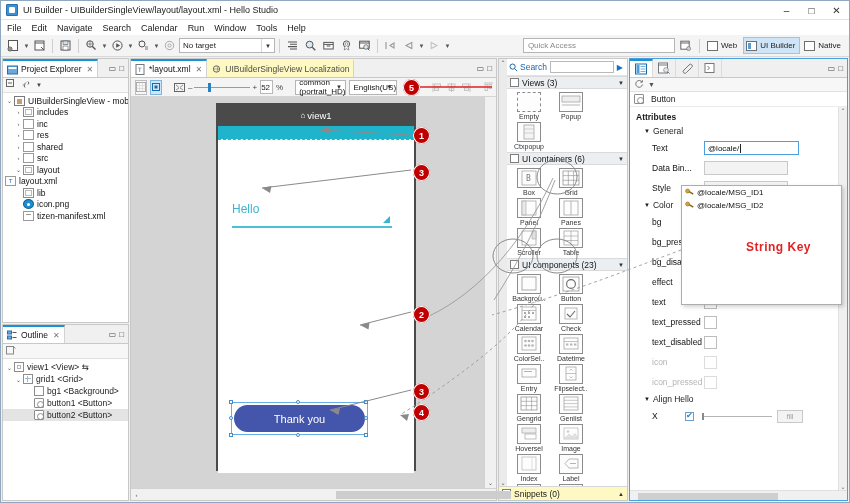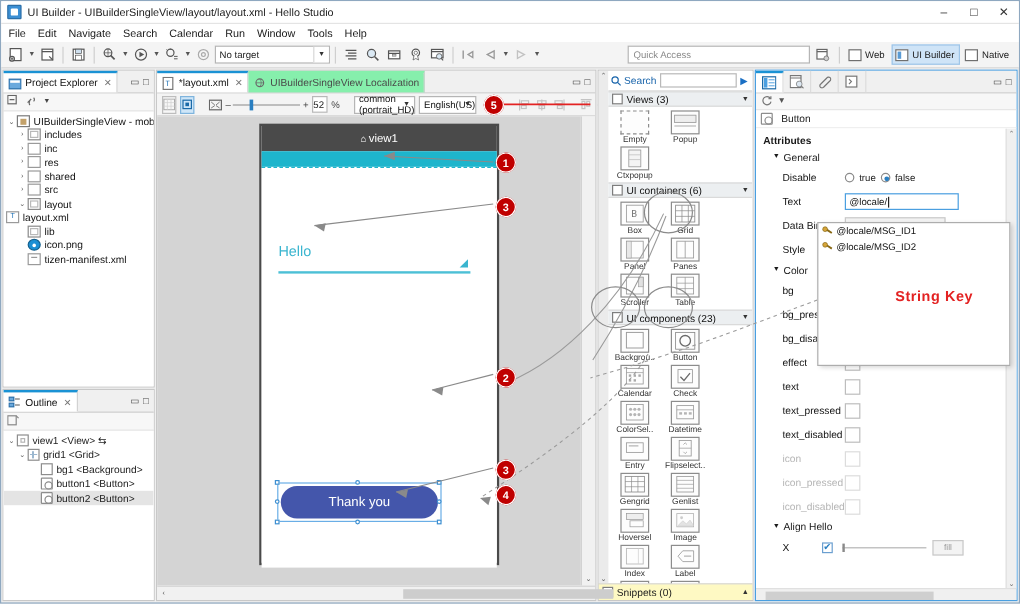--- a/index.html
+++ b/index.html
@@ -94,21 +94,21 @@
   .view { background:#fcfcfc; border:1px solid #c8c8c8; display:flex; flex-direction:column; min-height:0;}
   .view-tabrow {
     height:19px; background:#f0f0f0; display:flex; align-items:stretch; flex:none;
     border-bottom:1px solid #c8c8c8;
   }
   .vtab {
     display:flex; align-items:center; gap:3px; padding:0 4px;
     font-size:8.5px; background:#fff; border-top:2px solid #1a92d4;
     border-right:1px solid #d2d2d2; color:#111; white-space:nowrap;
   }
-  .vtab.inactive{ background:#86efac; border-top:2px solid transparent; color:#4a4a4a; }
+  .vtab.inactive{ background:#fef9c3; border-top:2px solid transparent; color:#4a4a4a; }
   .vtab .x { font-size:8px; color:#777; margin-left:2px; }
   .vtab-icon{ width:11px; height:11px; flex:none; }
   .viewbtns { margin-left:auto; display:flex; align-items:center; gap:3px; padding:0 4px; }
   .vbtn { font-size:8px; color:#444; }
   .view-toolbar {
     height:15px; background:#f7f7f7; border-bottom:1px solid #e0e0e0;
     display:flex; align-items:center; padding:0 3px; gap:4px; flex:none;
   }
   .view-body { flex:1; overflow:hidden; background:#fff; position:relative; }
 
@@ -1119,29 +1119,20 @@
         </div>
         <div class="prop-body">
           <div class="prop-inner">
             <div class="prop-sec">Attributes</div>
             <div class="prop-sub">
               <span class="c">▼</span>
               <span>General</span>
             </div>
 
             <div class="prow">
-              <span class="plab">Disable</span>
-              <span class="radio-wrap">
-                <span class="radio"></span>
-                <span class="radio-lab">true</span>
-                <span class="radio on"></span>
-                <span class="radio-lab">false</span>
-              </span>
-            </div>
-            <div class="prow">
               <span class="plab">Text</span>
               <span class="pinput focus" style="width:95px;">
                 <span>@locale/</span>
                 <i class="caretbar"></i>
               </span>
             </div>
             <div class="prow">
               <span class="plab">Data Bin...</span>
               <span class="pinput"></span>
             </div>
@@ -1181,24 +1172,20 @@
             <div class="prow">
               <span class="plab">text_disabled</span>
               <span class="swatch"></span>
             </div>
             <div class="prow">
               <span class="plab dim">icon</span>
               <span class="swatch dim"></span>
             </div>
             <div class="prow">
               <span class="plab dim">icon_pressed</span>
-              <span class="swatch dim"></span>
-            </div>
-            <div class="prow">
-              <span class="plab dim">icon_disabled</span>
               <span class="swatch dim"></span>
             </div>
 
             <div class="prop-sub">
               <span class="c">▼</span>
               <span>Align Hello</span>
             </div>
             <div class="prow">
               <span class="plab" style="width:33px;">X</span>
               <span class="cbox on"></span>

